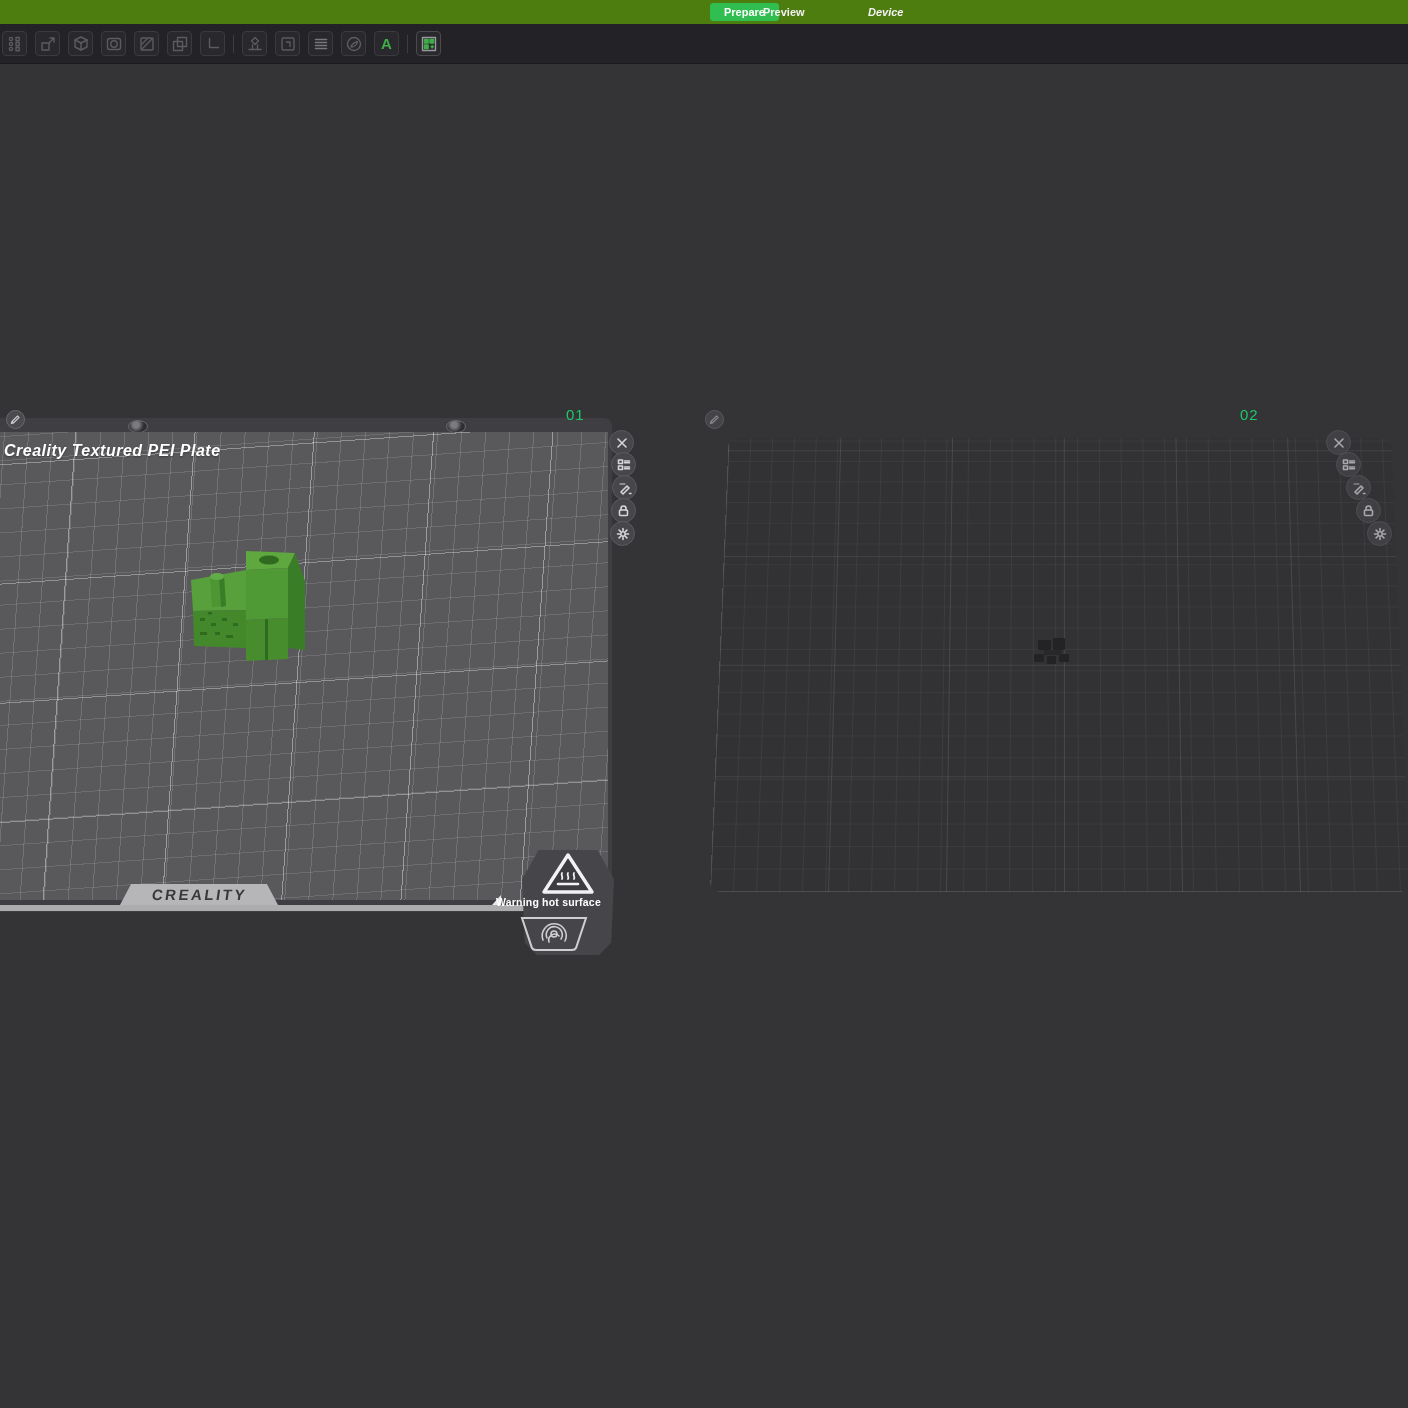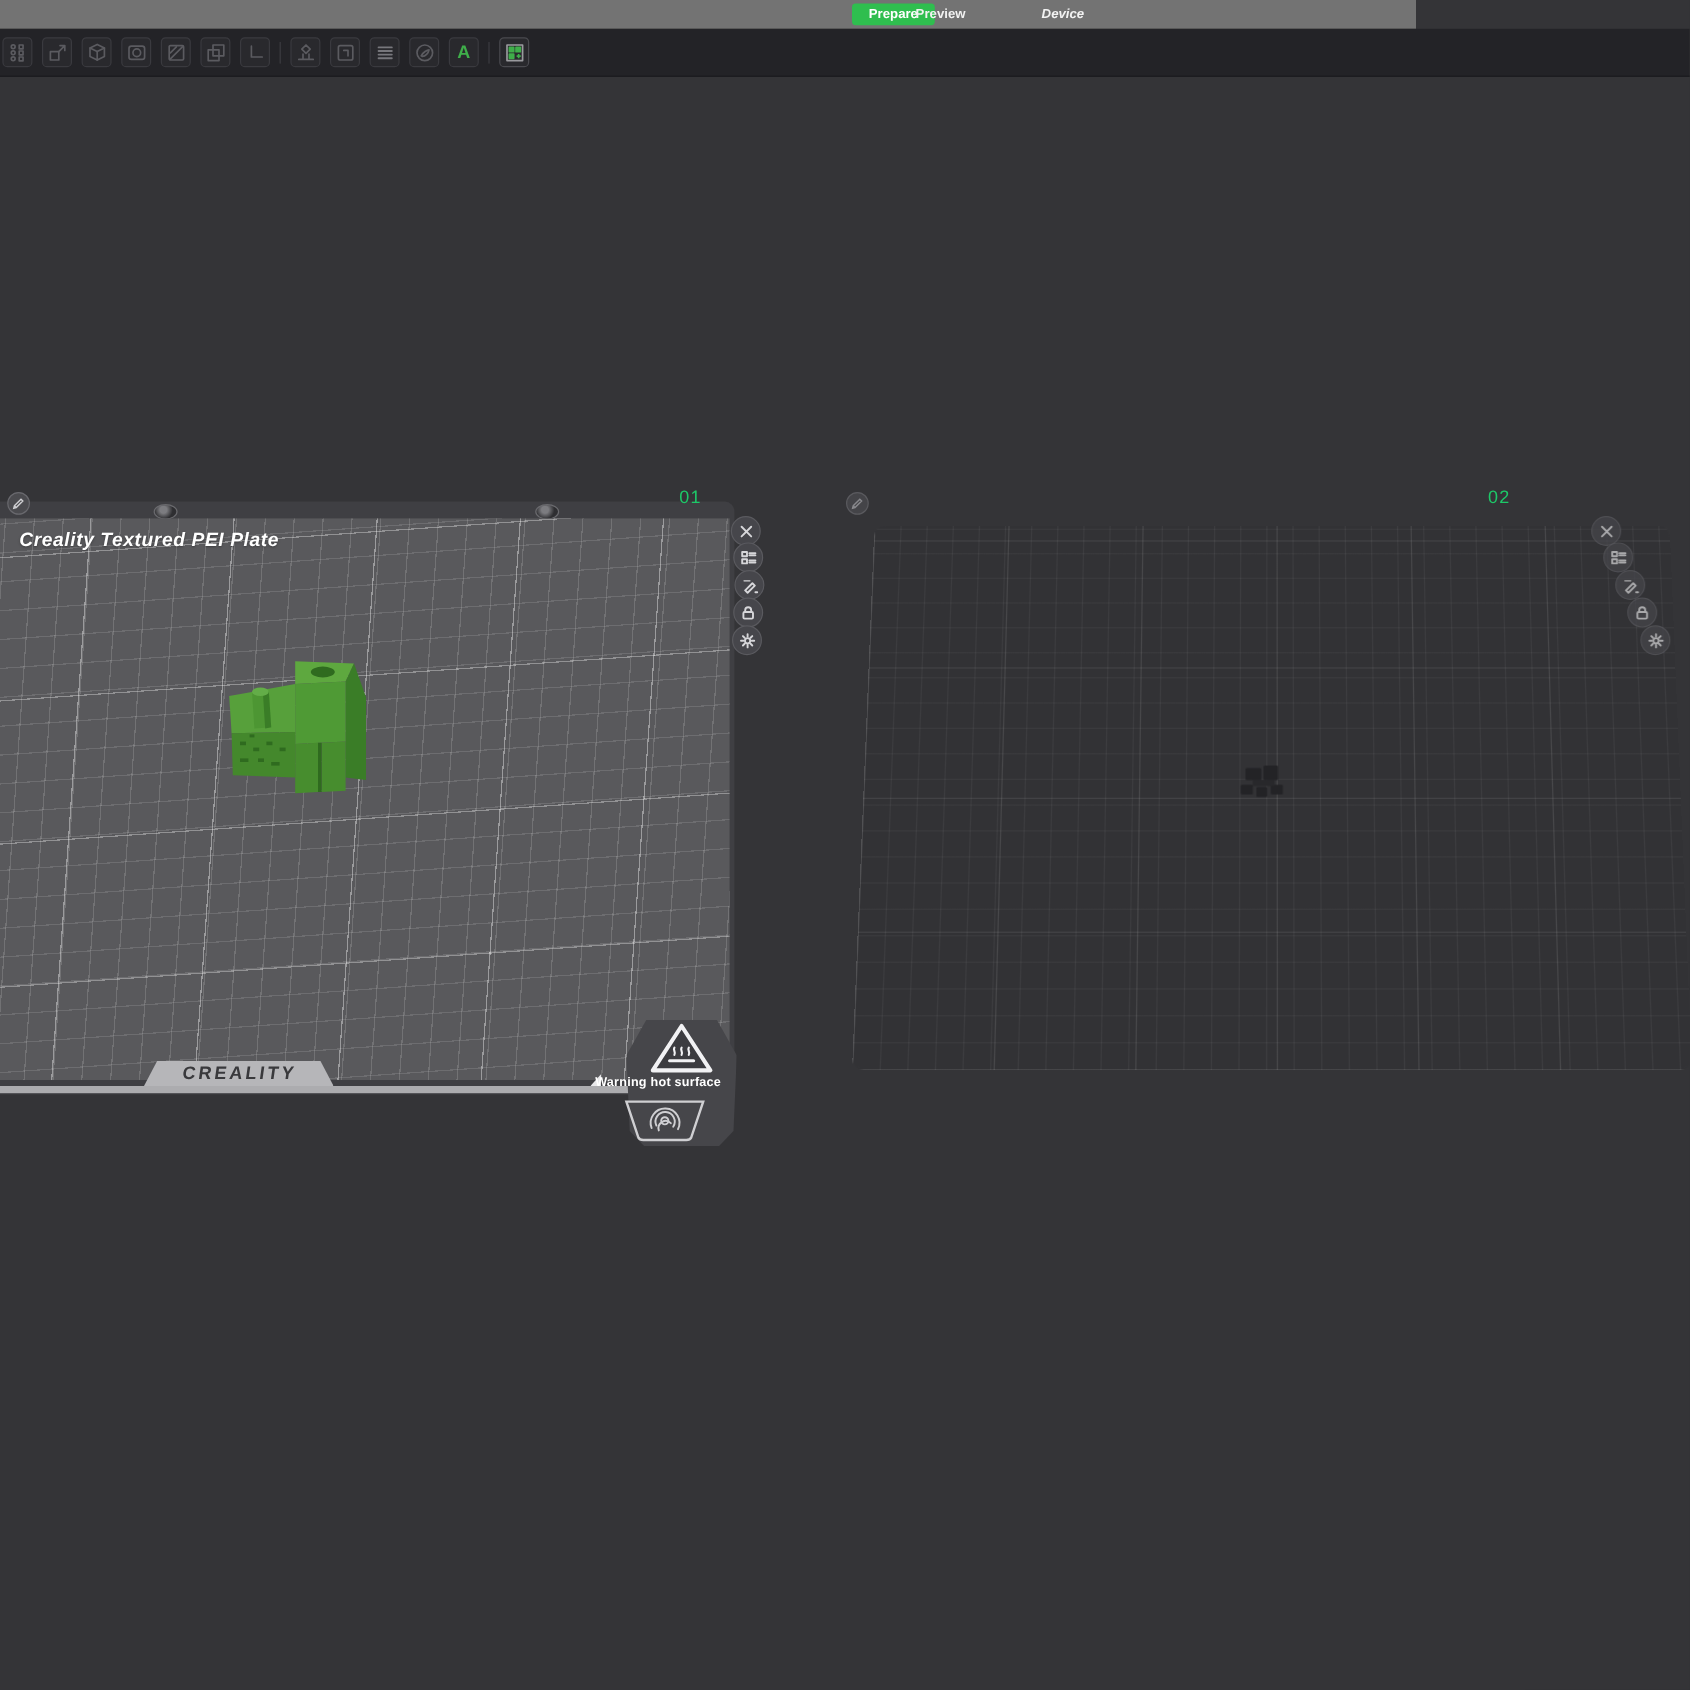--- a/index.html
+++ b/index.html
@@ -1,19 +1,19 @@
 <!DOCTYPE html>
 <html><head>
 <meta charset="utf-8">
 <style>
   html,body{margin:0;padding:0;background:#343437;width:1408px;height:1408px;overflow:hidden;
     font-family:"Liberation Sans",sans-serif;}
   .abs{position:absolute;}
   
-  #topbar{position:absolute;left:0;top:0;width:1180px;height:24px;background:#737373;}
+  #topbar{position:absolute;left:0;top:0;width:1408px;height:24px;background:#4d7c0f;}
   .tab{position:absolute;top:3px;font-size:11px;font-weight:700;color:#f2f2f2;line-height:18px;
     padding:0 14px;border-radius:3px;cursor:default;}
   .tab.active{background:#2fbe4f;color:#ffffff;}
   
   #toolbar{position:absolute;left:0;top:24px;width:1408px;height:39px;background:#232327;
     border-bottom:1px solid #1b1b1e;display:flex;align-items:center;}
   .tbtn{width:23px;height:23px;margin-left:8px;border:1px solid #3a3a3f;border-radius:4px;
     background:#29292d;display:flex;align-items:center;justify-content:center;flex:0 0 auto;}
   .tbtn svg{display:block;}
   .tsep{width:1px;height:18px;background:#3c3c41;margin-left:8px;flex:0 0 auto;}
@@ -29,21 +29,21 @@
   #plate1{position:absolute;left:-44px;top:418px;width:656px;height:500px;}
   .p1-frame{position:absolute;left:0;top:0;width:656px;height:494px;background:#3f3f43;border-radius:8px 8px 0 0;}
   .screw{position:absolute;top:2px;width:18px;height:11px;border-radius:50%;
     background:radial-gradient(circle at 40% 35%, #7c7c80 0 22%, #2e2e31 60%);border:1px solid #6a6a6e;}
   .p1-grid{position:absolute;left:0;top:14px;width:652px;height:468px;background-color:#59595c;
     background-image:
       repeating-linear-gradient(94deg, rgba(255,255,255,.40) 0 1px, transparent 1px 119px),
       repeating-linear-gradient(356deg, rgba(255,255,255,.34) 0 1px, transparent 1px 119px),
       repeating-linear-gradient(94deg, rgba(255,255,255,.15) 0 1px, transparent 1px 24px),
       repeating-linear-gradient(356deg, rgba(255,255,255,.12) 0 1px, transparent 1px 24px);}
-  .p1-title{position:absolute;left:60px;top:24px;font-size:16px;font-weight:700;font-style:italic;
+  .p1-title{position:absolute;left:48px;top:24px;font-size:16px;font-weight:700;font-style:italic;
     color:#ffffff;letter-spacing:.5px;text-shadow:0 1px 2px rgba(0,0,0,.35);}
   .p1-strip{position:absolute;left:0;top:487px;width:652px;height:6px;background:#acacaf;}
   .creality-tab{position:absolute;left:164px;top:466px;width:158px;height:21px;background:#b6b6b9;
     clip-path:polygon(7% 0,93% 0,100% 100%,0 100%);display:flex;align-items:center;justify-content:center;}
   .creality-tab span{font-size:15px;font-weight:700;color:#39393c;letter-spacing:2.5px;transform:skewX(-8deg);}
   .warn-panel{position:absolute;left:566px;top:432px;width:92px;height:105px;background:#46464a;
     clip-path:polygon(18% 0,82% 0,100% 28%,97% 88%,84% 100%,16% 100%,3% 88%,0 28%);}
   .warn-text{position:absolute;left:540px;top:478px;width:130px;font-size:10.5px;
     font-weight:700;color:#ffffff;letter-spacing:.2px;}
   .warn-wedge{position:absolute;left:536px;top:477px;width:9px;height:10px;background:#e8e8ea;

